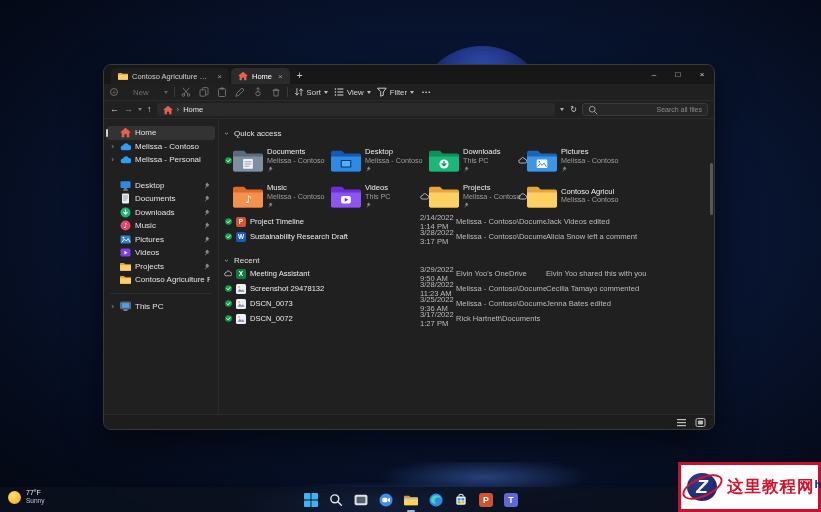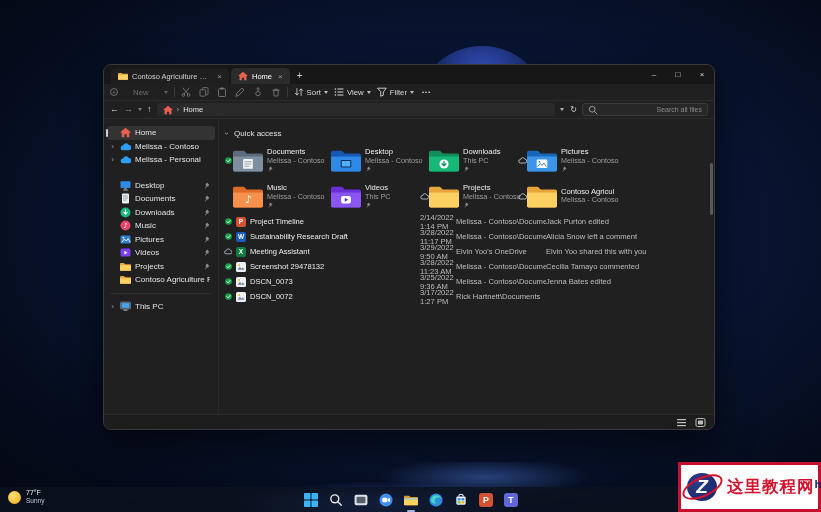--- a/index.html
+++ b/index.html
@@ -647,41 +647,45 @@
                     <path d="M2.2 4.2 l1.3 1.3 2.4-2.7" stroke="#fff" stroke-width="1" fill="none" stroke-linecap="round" stroke-linejoin="round"></path>
                   </svg>
                 </span>
                 <span class="ic">
                   <span class="ft" style="background:#d35230">P</span>
                 </span>
                 <span class="rname">Project Timeline</span>
               </span>
               <span class="c-date">2/14/2022 1:14 PM</span>
               <span class="c-loc">Melissa - Contoso\Documents</span>
-              <span class="c-act">Jack Purton edited</span>
+              <span class="c-act">Jack Videos edited</span>
             </div>
             <div class="frow">
               <span class="c-file">
                 <span class="rstat ic">
                   <svg viewBox="0 0 8 8">
                     <circle cx="4" cy="4" r="3.8" fill="#16a34a"></circle>
                     <path d="M2.2 4.2 l1.3 1.3 2.4-2.7" stroke="#fff" stroke-width="1" fill="none" stroke-linecap="round" stroke-linejoin="round"></path>
                   </svg>
                 </span>
                 <span class="ic">
                   <span class="ft" style="background:#185abd">W</span>
                 </span>
                 <span class="rname">Sustainability Research Draft</span>
               </span>
-              <span class="c-date">3/28/2022 11:17 PM</span>
+              <span class="c-date">3/28/2022 3:17 PM</span>
               <span class="c-loc">Melissa - Contoso\Documents</span>
               <span class="c-act">Alicia Snow left a comment</span>
             </div>
           </div>
 
+        <div class="sec-head mt10">
+          <span class="dchev">›</span>
+          <span>Recent</span>
+        </div>
         <div class="filelist" id="rec-list">
             <div class="frow">
               <span class="c-file">
                 <span class="rstat cl ic">
                   <svg viewBox="0 0 10 8">
                     <path d="M2.6 6.9 a2 2 0 0 1 .2-4 a2.6 2.6 0 0 1 5-.4 a1.9 1.9 0 0 1 -.3 4.4 z" fill="none" stroke="#cfd8e0" stroke-width=".9"></path>
                   </svg>
                 </span>
                 <span class="ic">
                   <span class="ft" style="background:#107c41">X</span>

